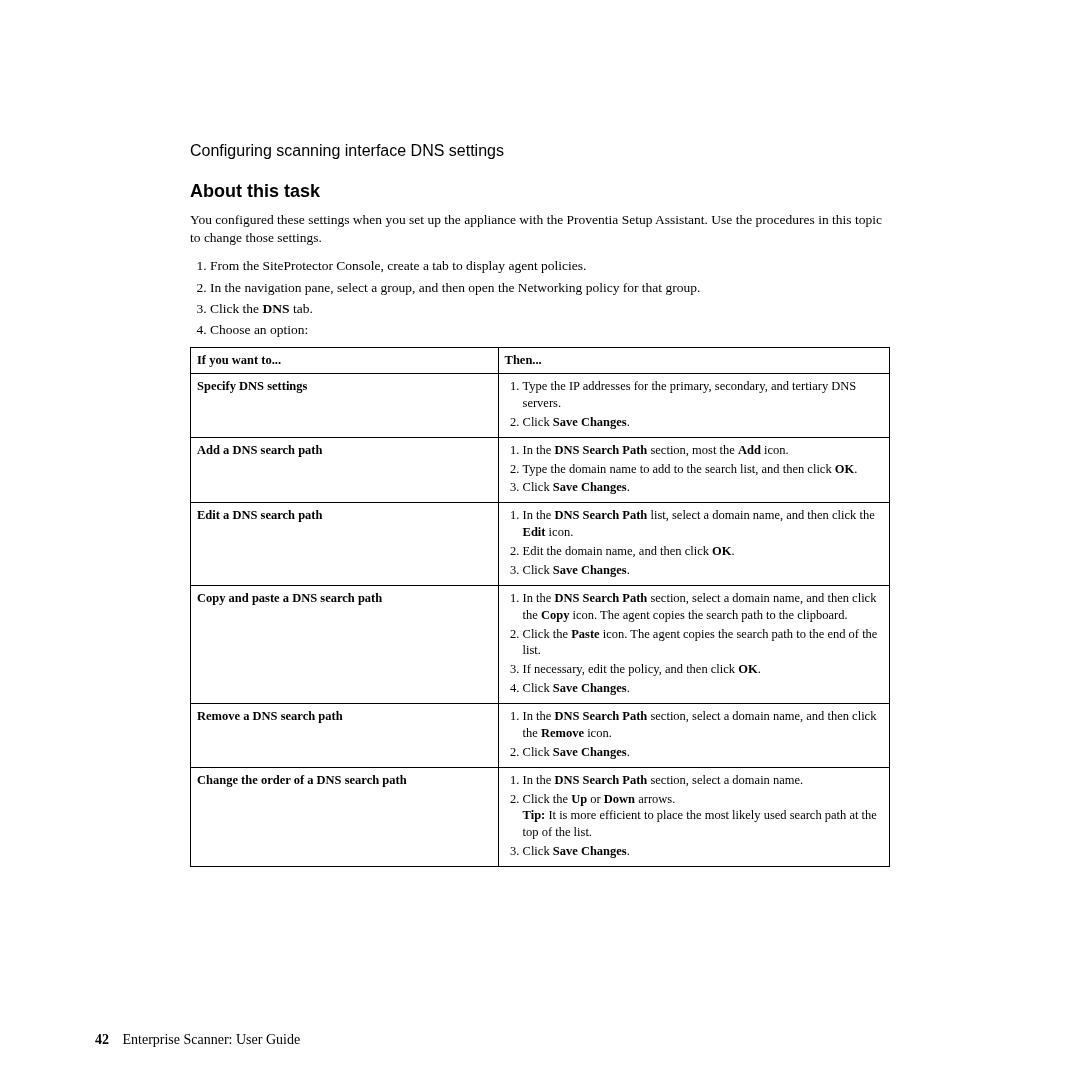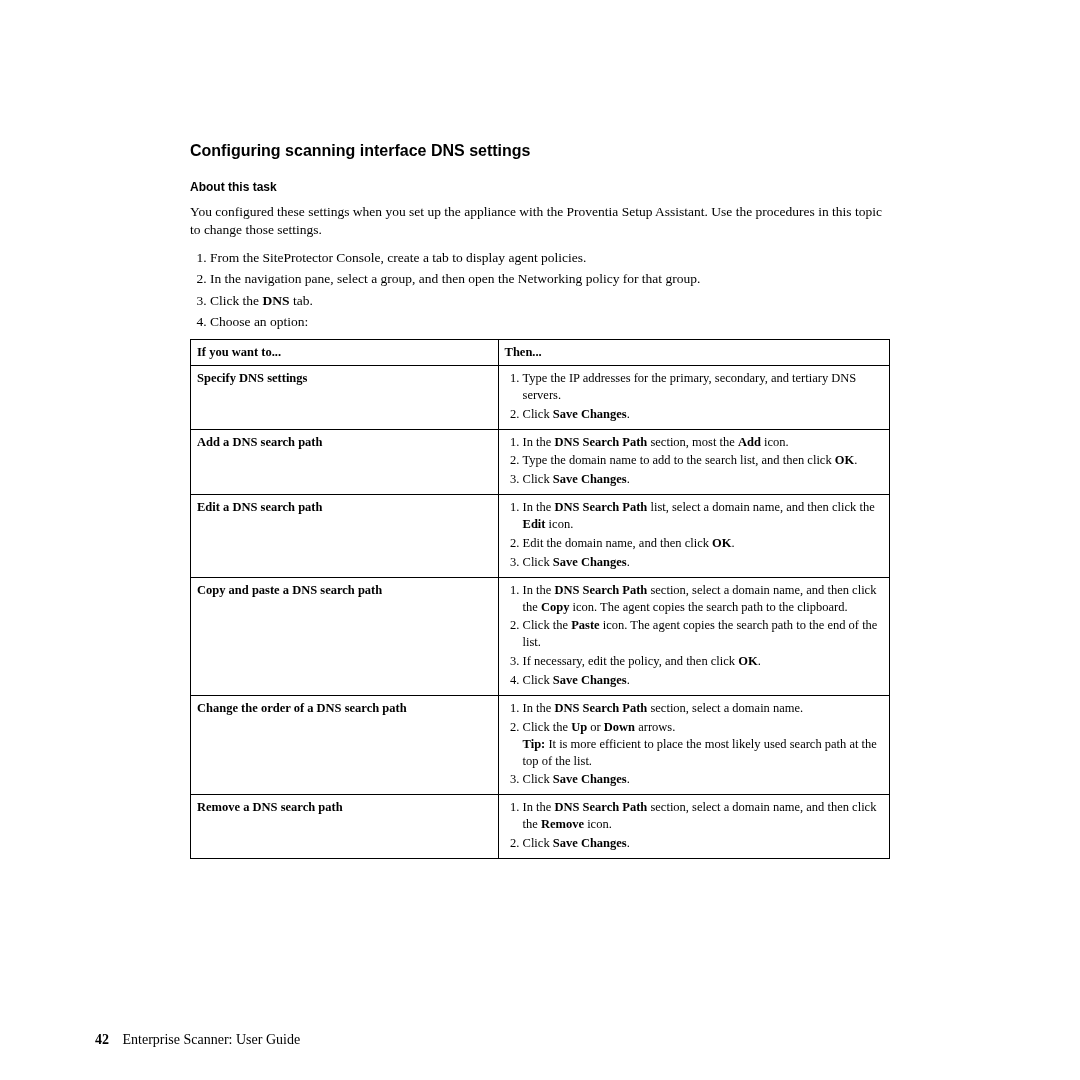--- a/index.html
+++ b/index.html
@@ -12,31 +12,31 @@
     height: 1080px;
     overflow: hidden;
     font-size: 13.5px;
     line-height: 1.35;
   }
   .page {
     padding: 140px 190px 0 190px;
   }
   h1 {
     font-family: Arial, Helvetica, sans-serif;
-    font-weight: bold;
+    font-weight: normal;
     font-size: 16px;
     margin: 0 0 17px 0;
   }
   .intro {
     margin: 0 0 14px 0;
   }
   h2 {
     font-family: Arial, Helvetica, sans-serif;
     font-weight: bold;
-    font-size: 12px;
+    font-size: 18px;
     margin: 10px 0 8px 0;
   }
   .para {
     margin: 0 0 10px 0;
   }
   ol.proc {
     margin: 0 0 8px 0;
     padding-left: 20px;
   }
   ol.proc > li {
@@ -141,35 +141,35 @@
         <ol class="inner">
           <li><span>In the </span><span class="b">DNS Search Path</span><span> section, select a domain name, and then click the </span><span class="b">Copy</span><span> icon. The agent copies the search path to the clipboard.</span></li>
           <li><span>Click the </span><span class="b">Paste</span><span> icon. The agent copies the search path to the end of the list.</span></li>
           <li><span>If necessary, edit the policy, and then click </span><span class="b">OK</span><span>.</span></li>
           <li><span>Click </span><span class="b">Save Changes</span><span>.</span></li>
         </ol>
       </td>
     </tr>
 
     <tr>
-      <td class="left-col">Change the order of a DNS search path</td>
+      <td class="left-col">Remove a DNS search path</td>
       <td>
         <ol class="inner">
-          <li><span>In the </span><span class="b">DNS Search Path</span><span> section, select a domain name.</span></li>
-          <li><span>Click the </span><span class="b">Up</span><span> or </span><span class="b">Down</span><span> arrows.</span><br><span class="b">Tip:</span><span> It is more efficient to place the most likely used search path at the top of the list.</span></li>
+          <li><span>In the </span><span class="b">DNS Search Path</span><span> section, select a domain name, and then click the </span><span class="b">Remove</span><span> icon.</span></li>
           <li><span>Click </span><span class="b">Save Changes</span><span>.</span></li>
         </ol>
       </td>
     </tr>
 
     <tr>
-      <td class="left-col">Remove a DNS search path</td>
+      <td class="left-col">Change the order of a DNS search path</td>
       <td>
         <ol class="inner">
-          <li><span>In the </span><span class="b">DNS Search Path</span><span> section, select a domain name, and then click the </span><span class="b">Remove</span><span> icon.</span></li>
+          <li><span>In the </span><span class="b">DNS Search Path</span><span> section, select a domain name.</span></li>
+          <li><span>Click the </span><span class="b">Up</span><span> or </span><span class="b">Down</span><span> arrows.</span><br><span class="b">Tip:</span><span> It is more efficient to place the most likely used search path at the top of the list.</span></li>
           <li><span>Click </span><span class="b">Save Changes</span><span>.</span></li>
         </ol>
       </td>
     </tr>
 
   </tbody>
     </table>
 </div>
 
 <div class="footer">

